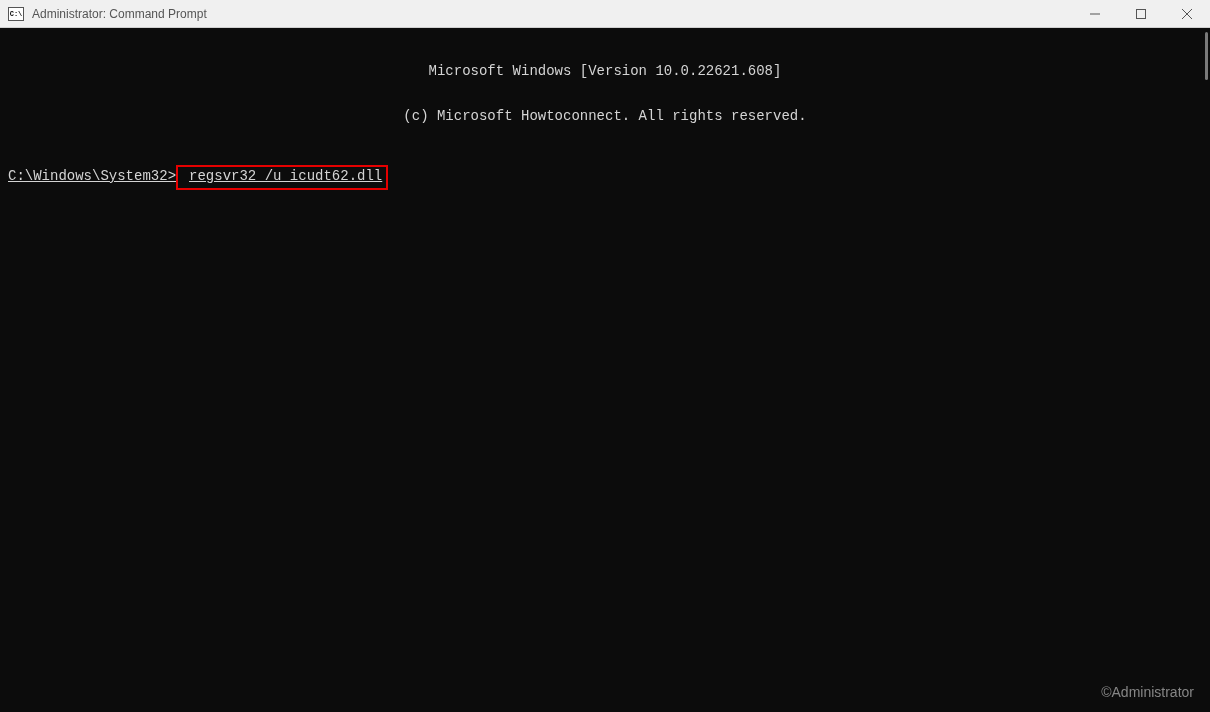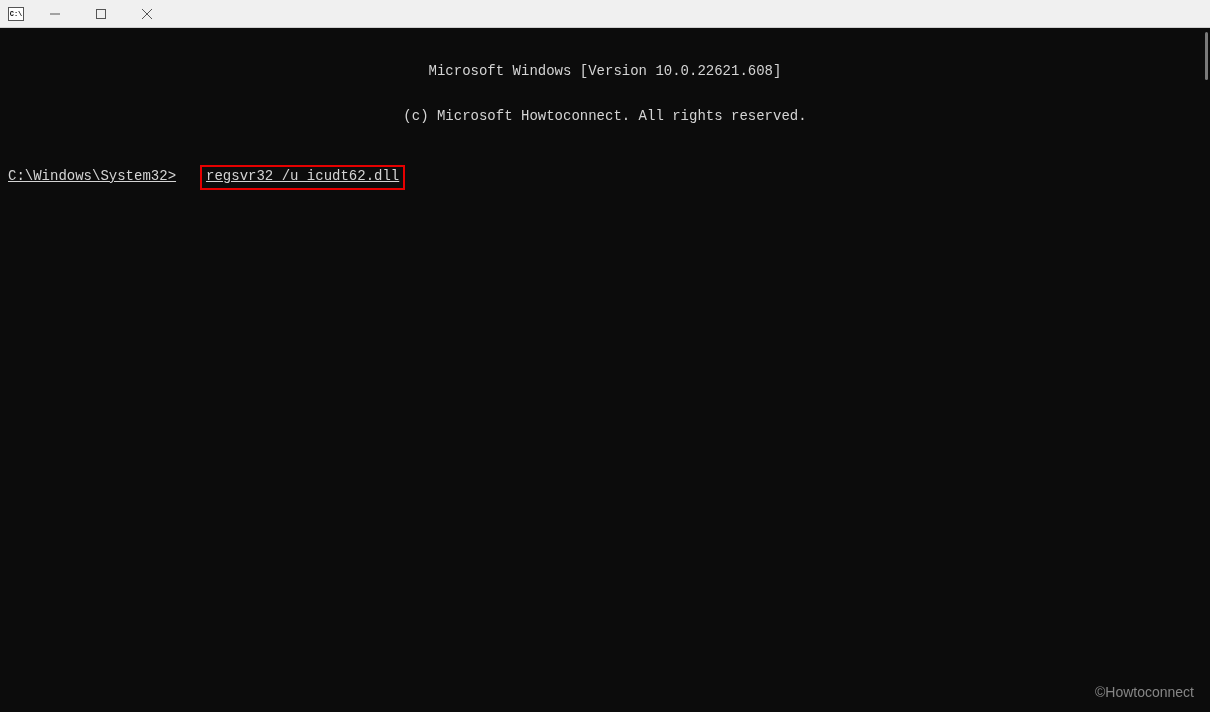--- a/index.html
+++ b/index.html
@@ -74,25 +74,24 @@
     .terminal-line {
       display: block;
     }
     .prompt-line {
       display: flex;
       margin-top: 15px;
       text-decoration: underline;
     }
     .highlight-box {
       border: 2px solid #e60000;
-      padding: 2px 4px 4px 4px;
+      padding: 2px 4px 4px 11px;
       margin-top: -4px;
       margin-bottom: -4px;
       display: inline-block;
-      margin-left: 24px;
     }
     .scrollbar-thumb {
       position: absolute;
       right: 2px;
       top: 4px;
       width: 3px;
       height: 48px;
       background: #7a7a7a;
       border-radius: 2px;
     }
@@ -105,20 +104,21 @@
       font-family: 'Segoe UI', sans-serif;
     }
   </style>
 </head>
 <body>
 
 <div class="titlebar">
   <div class="title-icon">
       <span>C:\</span>
     </div>
+  <div class="title-text">Administrator: Command Prompt</div>
   <div class="window-controls">
     <div class="wc-btn">
       <svg viewBox="0 0 10 10">
           <line x1="0" y1="5" x2="10" y2="5" stroke="#555" stroke-width="1"></line>
         </svg>
     </div>
     <div class="wc-btn">
       <svg viewBox="0 0 10 10">
           <rect x="0.5" y="0.5" width="9" height="9" fill="none" stroke="#555" stroke-width="1"></rect>
         </svg>
@@ -134,13 +134,13 @@
 
 <div class="terminal">
   <span class="terminal-line">Microsoft Windows [Version 10.0.22621.608]</span>
   <span class="terminal-line">(c) Microsoft Howtoconnect. All rights reserved.</span>
   <div class="prompt-line">
     <span>C:\Windows\System32&gt;</span><span class="highlight-box"><span>regsvr32 /u icudt62.dll</span></span>
   </div>
   <div class="scrollbar-thumb"></div>
 </div>
 
-<div class="watermark">©Howtoconnect</div>
+<div class="watermark">©Administrator</div>
 
 </body></html>

